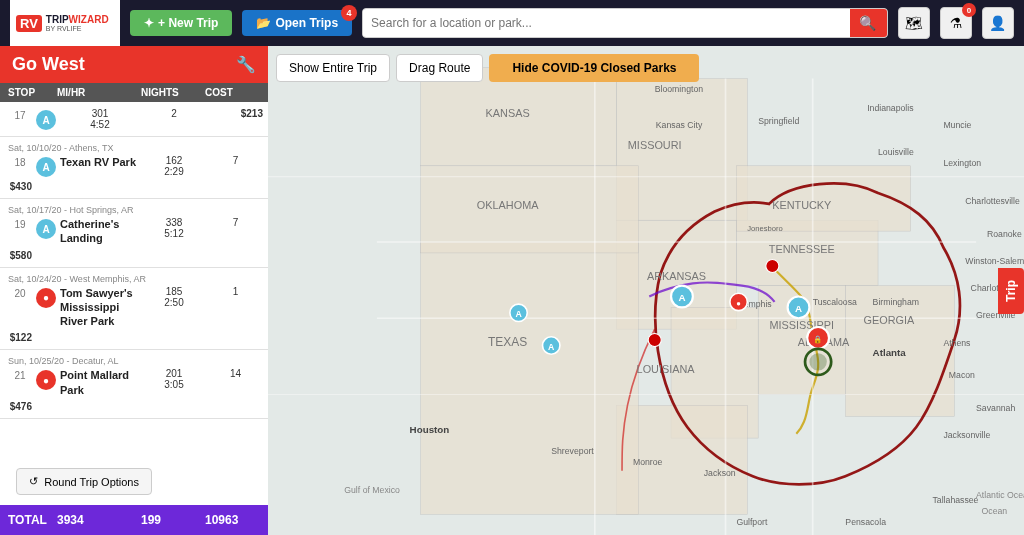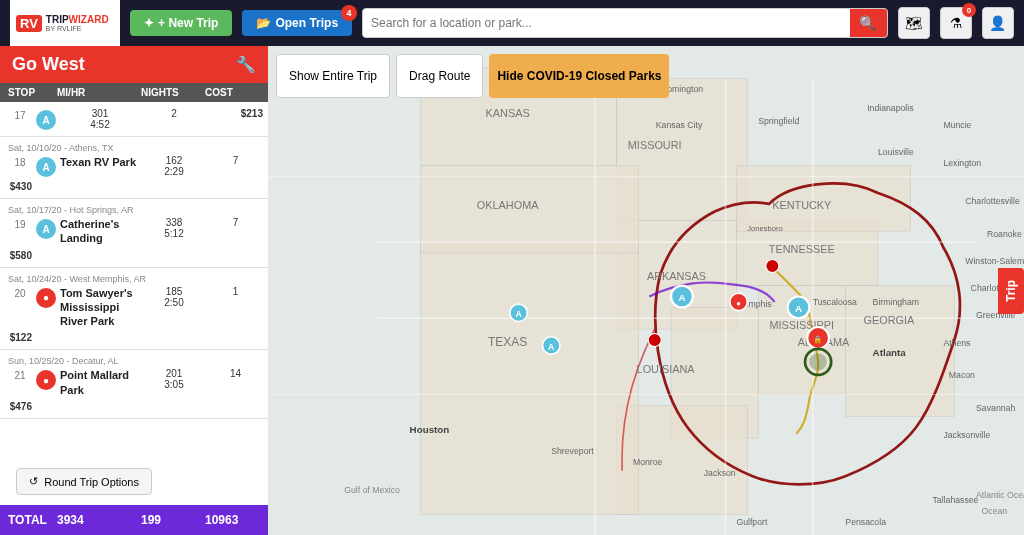--- a/index.html
+++ b/index.html
@@ -293,30 +293,30 @@
       top: 8px;
       left: 8px;
       display: flex;
       gap: 6px;
       z-index: 10;
     }
     .map-btn {
       background: #fff;
       border: 1px solid #ccc;
       border-radius: 4px;
-      padding: 14px 12px;
+      padding: 6px 12px;
       font-size: 12px;
       cursor: pointer;
       font-weight: 500;
     }
     .map-btn-covid {
       background: #f0ad4e;
       border: none;
       border-radius: 4px;
-      padding: 6px 8px;
+      padding: 6px 23px;
       font-size: 12px;
       cursor: pointer;
       font-weight: bold;
       color: #000;
     }
     .trip-tab {
       position: absolute;
       right: 0;
       top: 50%;
       transform: translateY(-50%);

